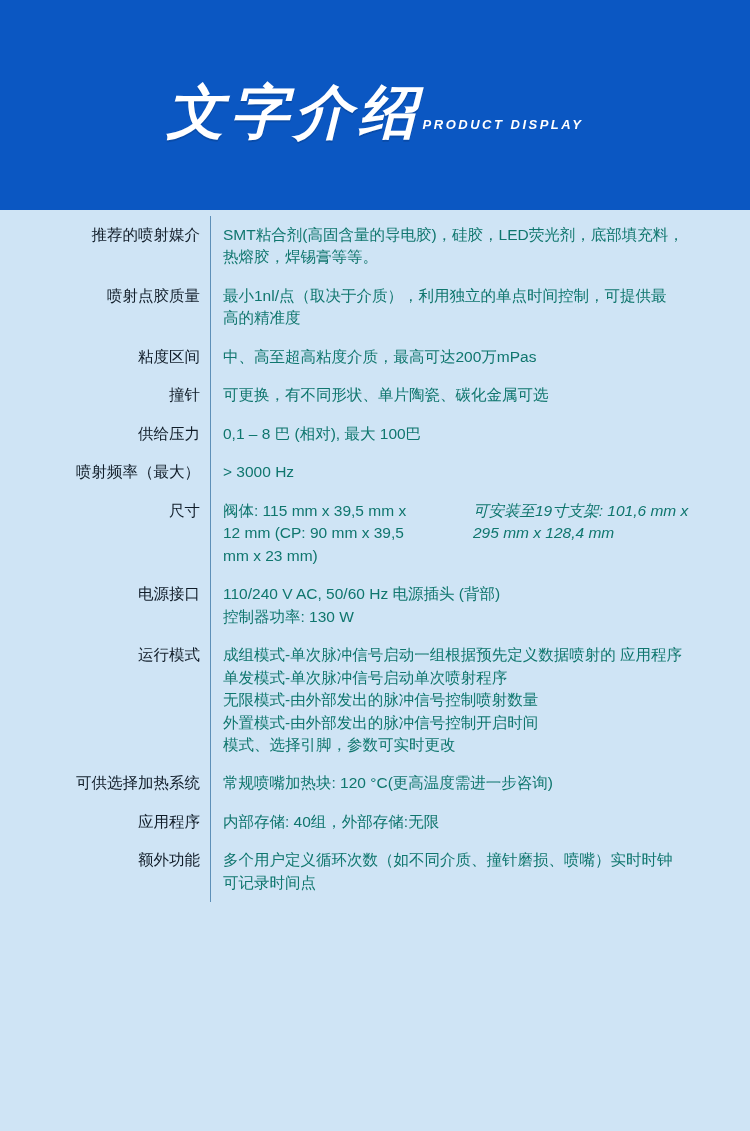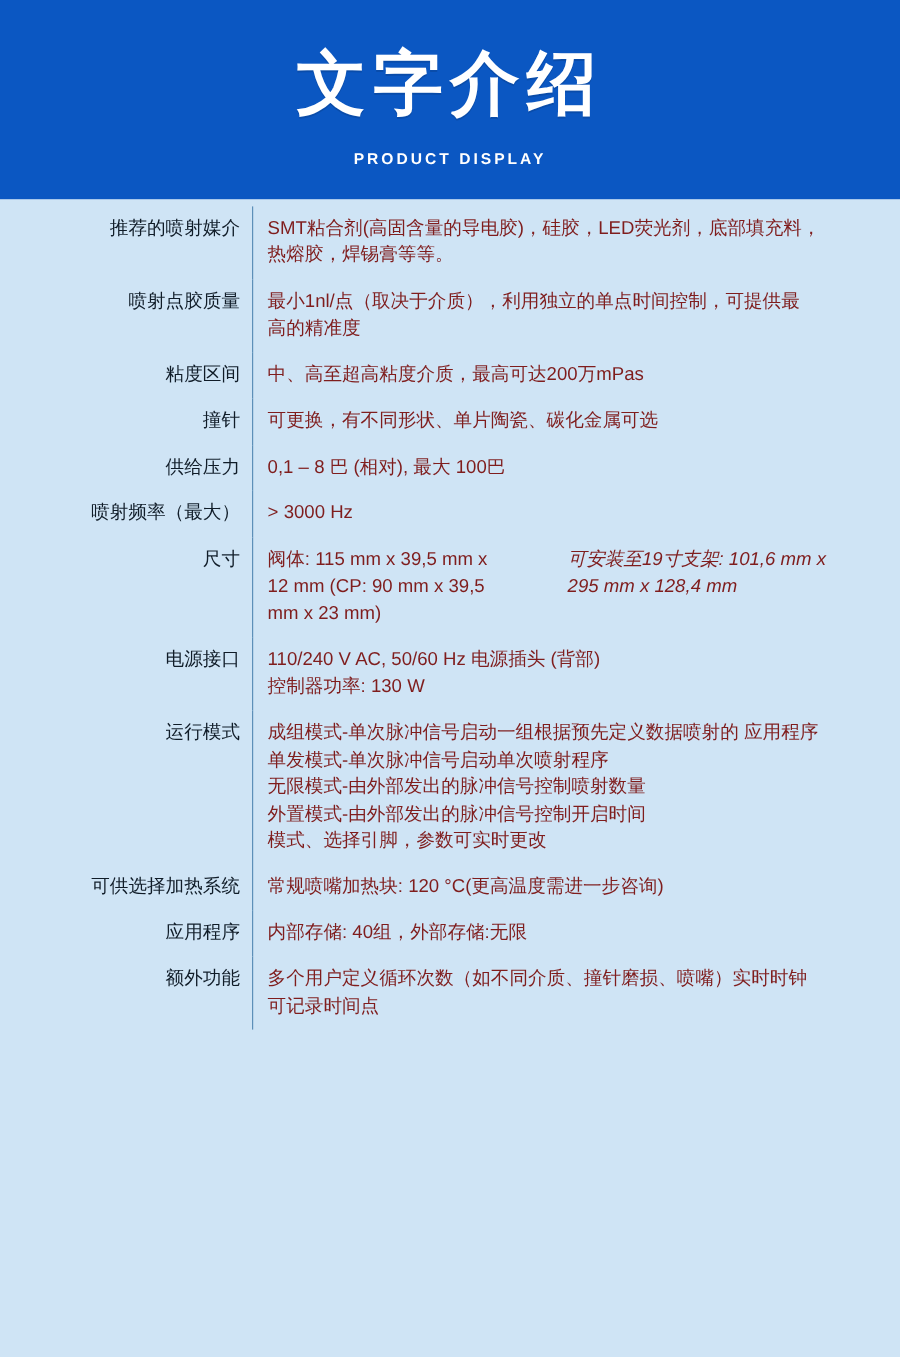--- a/index.html
+++ b/index.html
@@ -15,27 +15,27 @@
   }
   .page {
     position: relative;
     width: 750px;
     height: 1131px;
     background: #cfe4f5;
   }
   
   .banner {
     background: #0b57c2;
-    height: 166px;
+    height: 210px;
     display: flex;
-    flex-direction: column;
     align-items: center;
     justify-content: center;
     box-sizing: border-box;
     padding-top: 14px;
+    font-style: italic;
   }
   .banner-title {
     color: #ffffff;
     font-size: 58px;
     font-weight: bold;
     letter-spacing: 6px;
     line-height: 1.05;
     text-shadow: 0 2px 0 rgba(0,0,0,0.12);
     font-family: "Liberation Sans", "DejaVu Sans", sans-serif;
   }
@@ -64,21 +64,21 @@
     width: 200px;
     text-align: right;
     padding-right: 10px;
     color: #101c28;
     font-size: 15.5px;
     border-right: 1px solid #5d8fb8;
   }
   td.value {
     padding-left: 12px;
     padding-right: 26px;
-    color: #7f1d1d;
+    color: #0f766e;
   }
   
   .dims {
     display: flex;
     gap: 10px;
   }
   .dims .col-a {
     width: 240px;
   }
   .dims .col-b {

